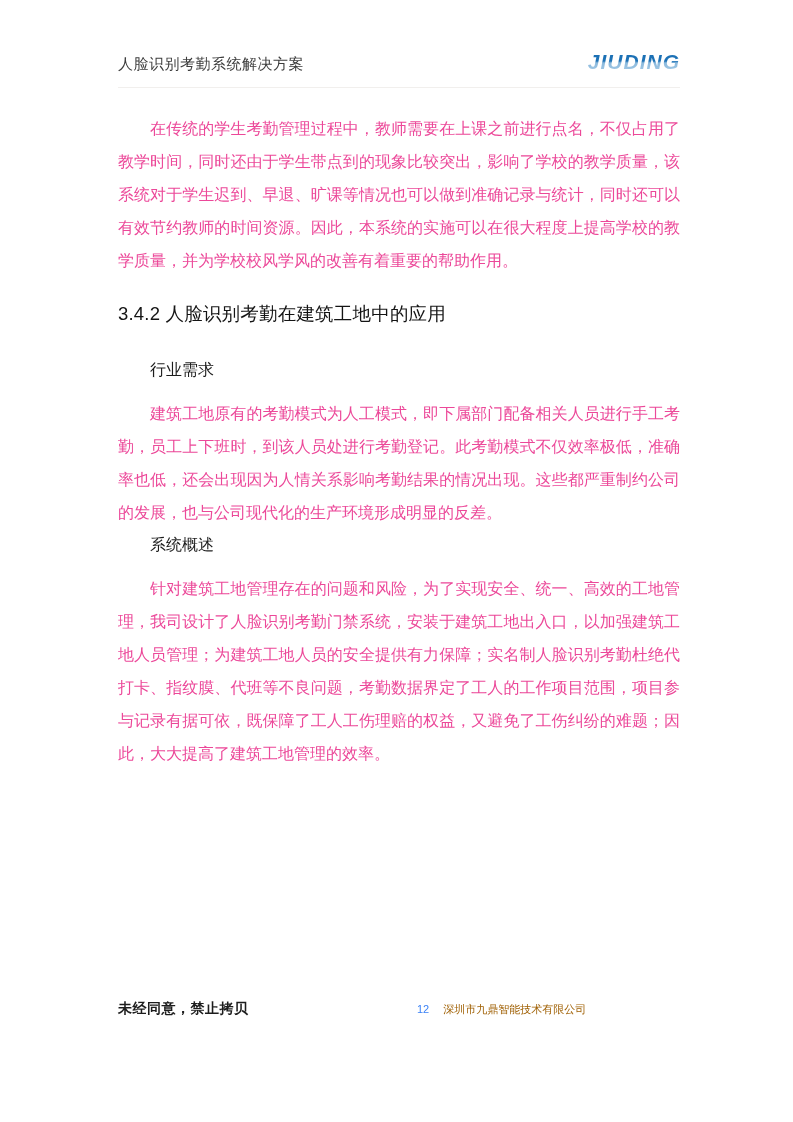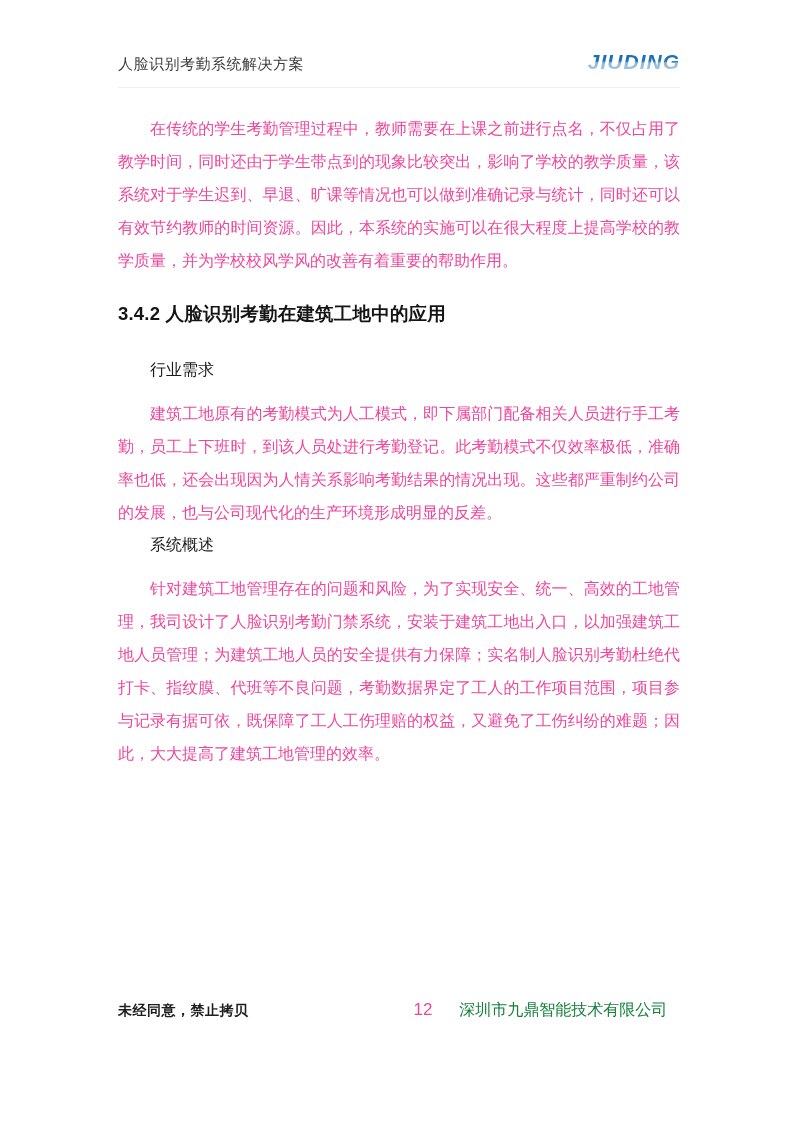--- a/index.html
+++ b/index.html
@@ -63,21 +63,21 @@
     margin: 0;
     font-size: 16px;
     line-height: 33px;
     color: #ec4899;
     text-align: justify;
     text-indent: 2em;
   }
   .section-heading {
     margin: 26px 0 0 0;
     font-size: 18.5px;
-    font-weight: bold;
+    font-weight: normal;
     color: #141414;
     letter-spacing: 0.2px;
   }
   .subhead {
     margin: 30px 0 0 2em;
     font-size: 16px;
     font-weight: normal;
     color: #1c1c1c;
   }
   .para + .section-heading { margin-top: 24px; }
@@ -98,29 +98,29 @@
   .footer-left {
     flex: 1;
     text-align: left;
     font-size: 14px;
     font-weight: bold;
     color: #1d1d1d;
     letter-spacing: 0.5px;
   }
   .footer-page {
     flex: 0 0 auto;
-    font-size: 17px;
-    color: #ec4899;
+    font-size: 11px;
+    color: #3b82f6;
     margin-left: 48px;
   }
   .footer-right {
     flex: 1;
-    text-align: center;
-    font-size: 16px;
-    color: #15803d;
+    text-align: left;
+    font-size: 11px;
+    color: #a16207;
   }
 </style>
 </head>
 <body>
 
 <div class="page">
 
   <div class="doc-header">
     <span class="doc-header-title">人脸识别考勤系统解决方案</span>
     <span class="logo">JIUDING</span>

